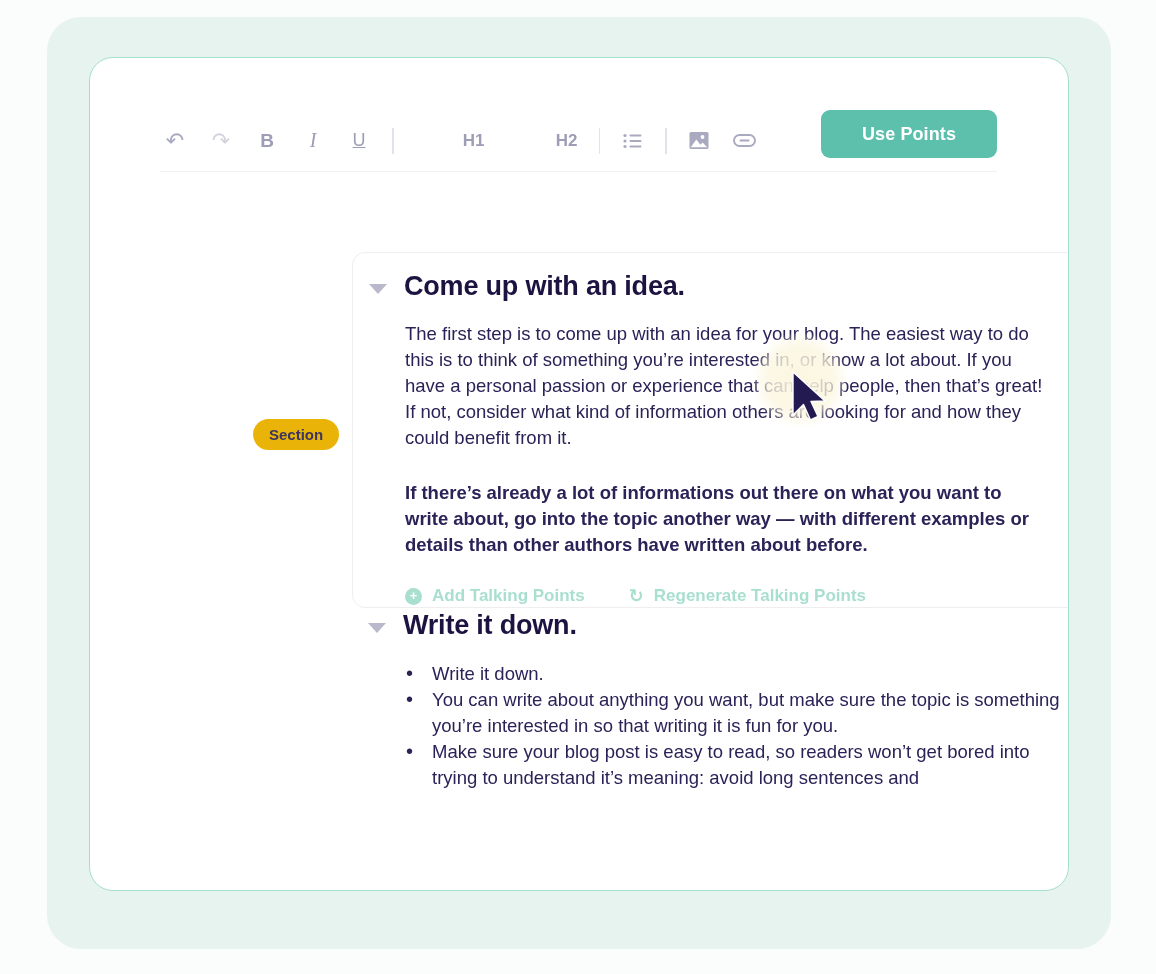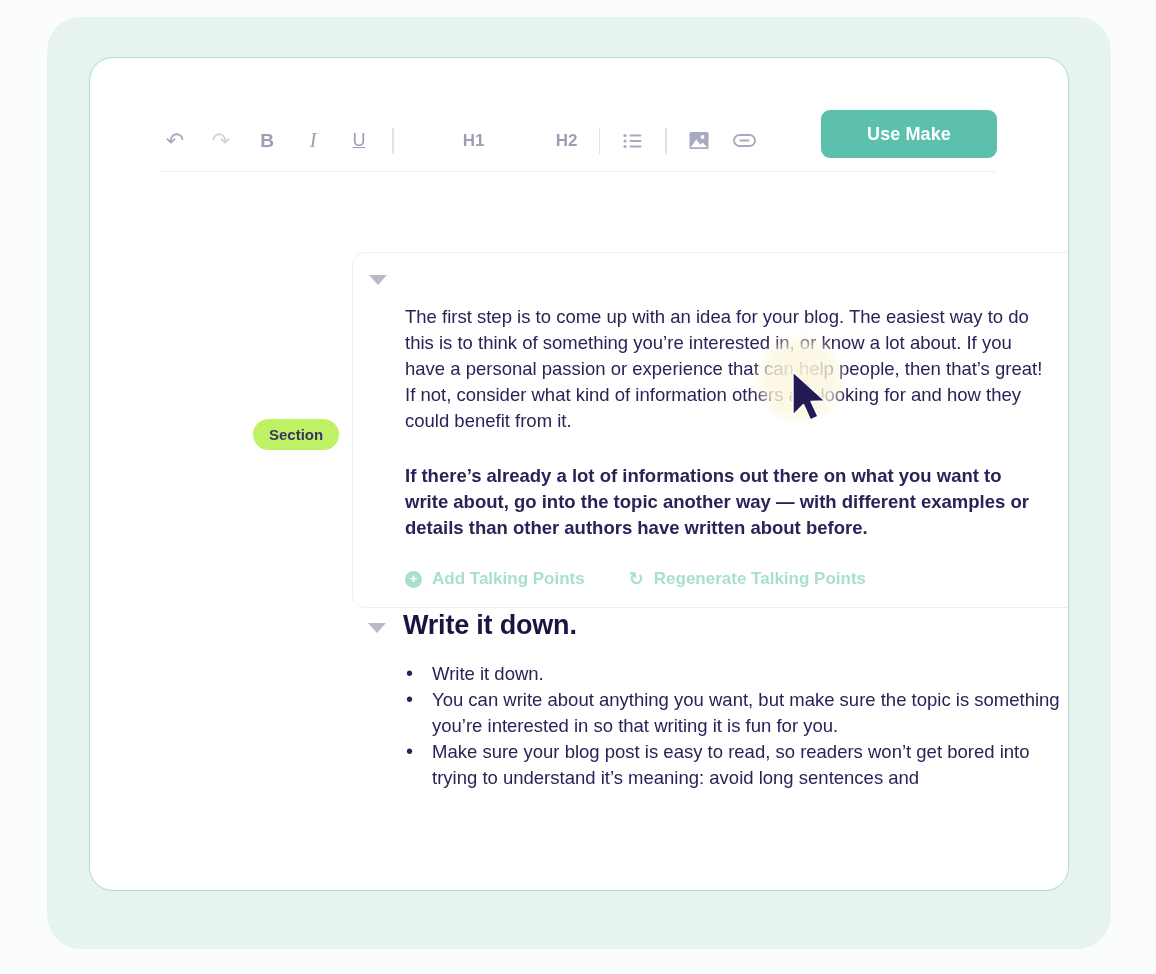--- a/index.html
+++ b/index.html
@@ -103,21 +103,21 @@
     cursor: pointer;
     letter-spacing: 0.1px;
   }
 
   
   .section-pill {
     position: absolute;
     left: 163px;
     top: 361px;
     padding: 7px 16px;
-    background: #bef264;
+    background: #eab308;
     border-radius: 16px;
     color: #3a3660;
     font-size: 15px;
     font-weight: 600;
   }
 
   
   .section-card {
     position: absolute;
     left: 262px;
@@ -290,28 +290,29 @@
         <rect x="1" y="1" width="21" height="11" rx="5.5" fill="none" stroke="#a9a9c0" stroke-width="1.9"></rect>
         <rect x="6.5" y="5.4" width="10" height="2.1" rx="1" fill="#a9a9c0"></rect>
       </svg>
     </div>
 
     <div class="saved-group">
       <span class="saved-check">✓</span>
       <span class="saved-text">Make</span>
     </div>
 
-    <button class="use-tools-btn">Use Make</button>
+    <button class="use-tools-btn">Use Points</button>
   </div>
 
   <div class="section-pill">Section</div>
 
   <div class="section-card">
     <div class="sec-head">
       <div class="caret"></div>
+      <div class="sec-title">Come up with an idea.</div>
     </div>
 
     <div class="sec-body">
       <p class="para">The first step is to come up with an idea for your blog. The easiest way to do this is to think of something you’re interested in, or know a lot about. If you have a personal passion or experience that can help people, then that’s great! If not, consider what kind of information others are looking for and how they could benefit from it.</p>
       <p class="para second">If there’s already a lot of informations out there on what you want to write about, go into the topic another way — with different examples or details than other authors have written about before.</p>
 
       <div class="sec-actions">
         <div class="action-link">
           <span class="ic-plus">+</span>
           <span>Add Talking Points</span>

